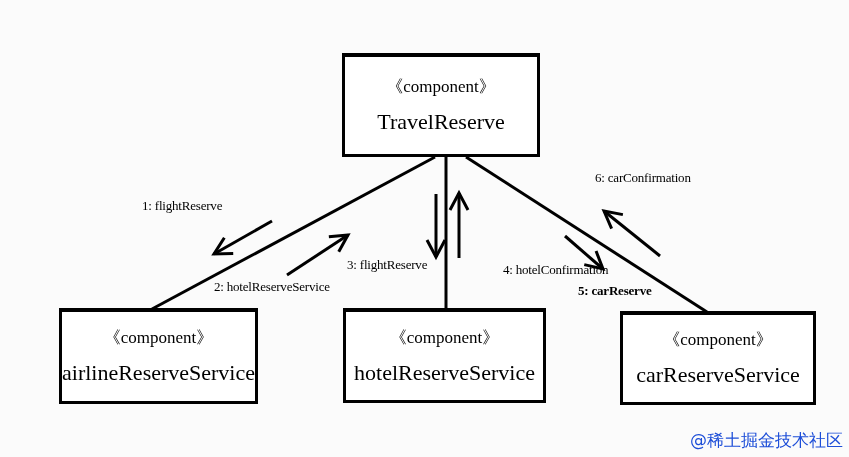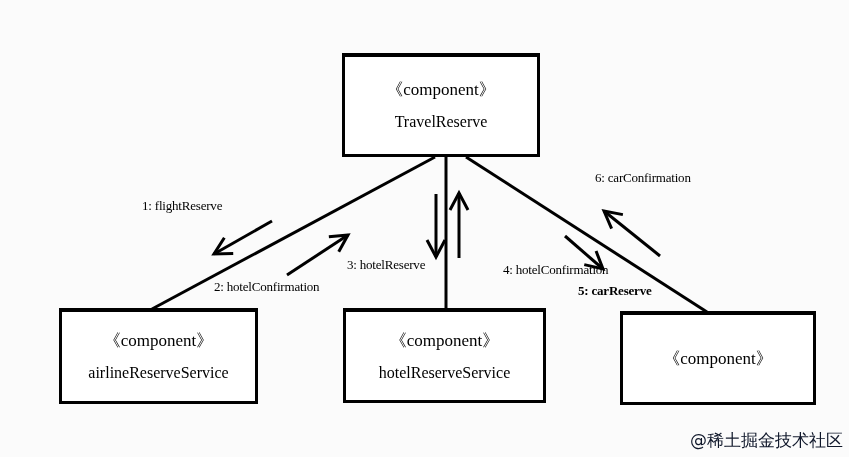--- a/index.html
+++ b/index.html
@@ -17,32 +17,32 @@
     box-sizing:border-box;
     background:#ffffff;
     border:3px solid #000;
     border-top-width:4px;
     display:flex; flex-direction:column;
     align-items:center; justify-content:center;
     gap:16px;
     text-align:center;
   }
   .node .stereo { font-size:17px; line-height:1; }
-  .node .name   { font-size:16px; line-height:1; }
+  .node .name   { font-size:22px; line-height:1; }
   .msg {
     position:absolute;
     font-size:13px;
     letter-spacing:-0.2px;
     white-space:nowrap;
   }
   .watermark {
     position:absolute;
     right:6px; bottom:5px;
     font-size:17px;
-    color:#0f172a;
+    color:#1d4ed8;
     font-family:"DejaVu Sans","Liberation Sans",sans-serif;
   }
   
   .node-travel  { left:342px; top:53px;  width:198px; height:104px; }
   .node-airline { left:59px;  top:308px; width:199px; height:96px;  }
   .node-hotel   { left:343px; top:308px; width:203px; height:95px;  }
   .node-car     { left:620px; top:311px; width:196px; height:94px;  }
   
   .msg-1 { left:142px; top:198px; }
   .msg-2 { left:214px; top:279px; }
@@ -85,24 +85,25 @@
     <span class="name">airlineReserveService</span>
   </div>
 
   <div class="node node-hotel">
     <span class="stereo">《component》</span>
     <span class="name">hotelReserveService</span>
   </div>
 
   <div class="node node-car">
     <span class="stereo">《component》</span>
+    <span class="name">carReserveService</span>
   </div>
 
   <span class="msg msg-1">1: flightReserve</span>
-  <span class="msg msg-2">2: hotelConfirmation</span>
-  <span class="msg msg-3">3: hotelReserve</span>
+  <span class="msg msg-2">2: hotelReserveService</span>
+  <span class="msg msg-3">3: flightReserve</span>
   <span class="msg msg-4">4: hotelConfirmation</span>
   <span class="msg msg-5">5: carReserve</span>
   <span class="msg msg-6">6: carConfirmation</span>
 
   <div class="watermark">@稀土掘金技术社区</div>
 
 </div>
 
 </body></html>

